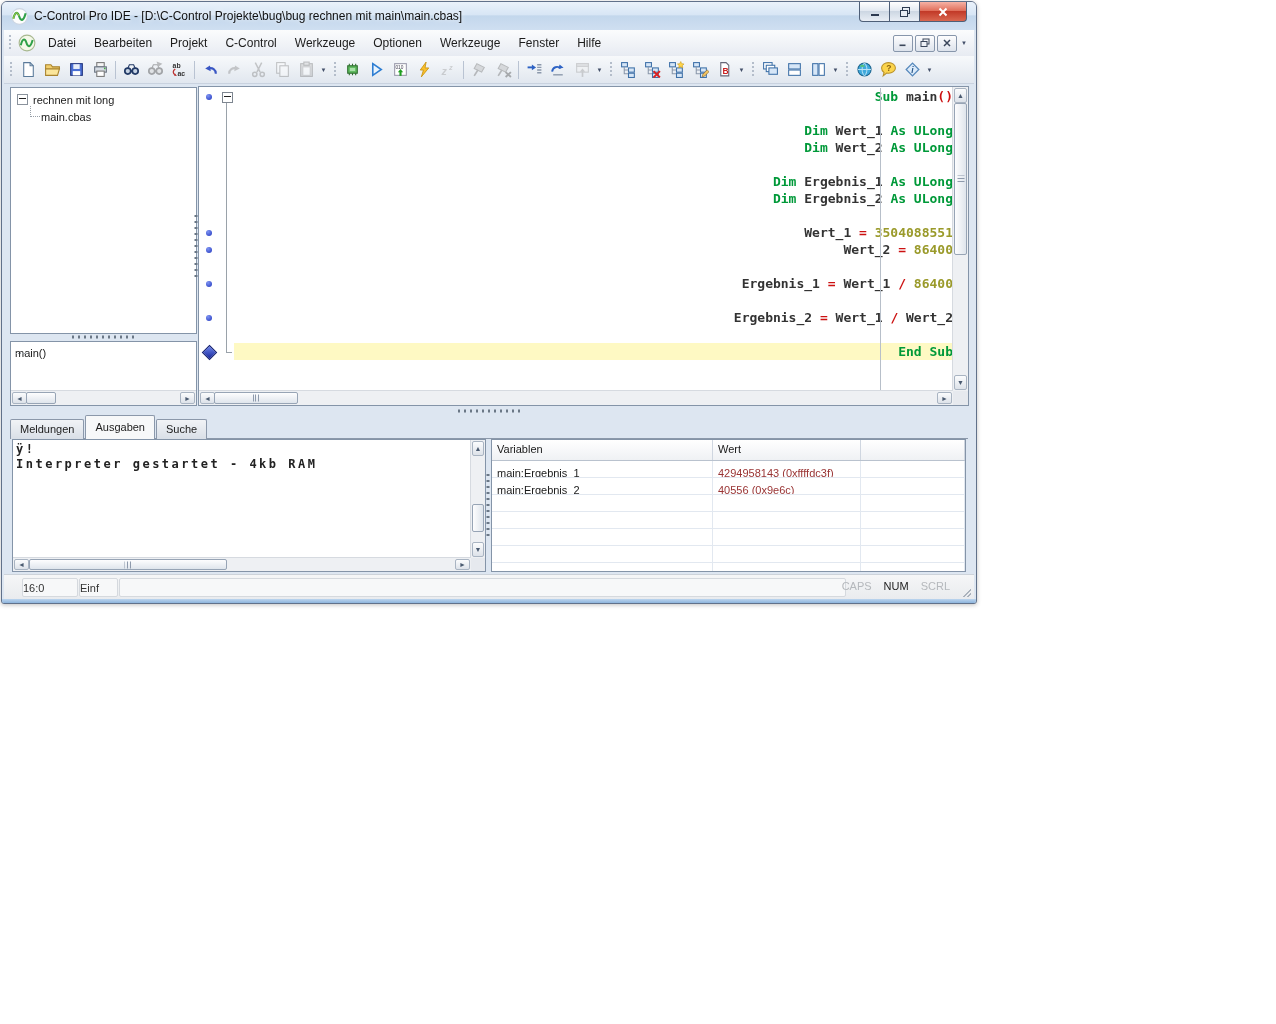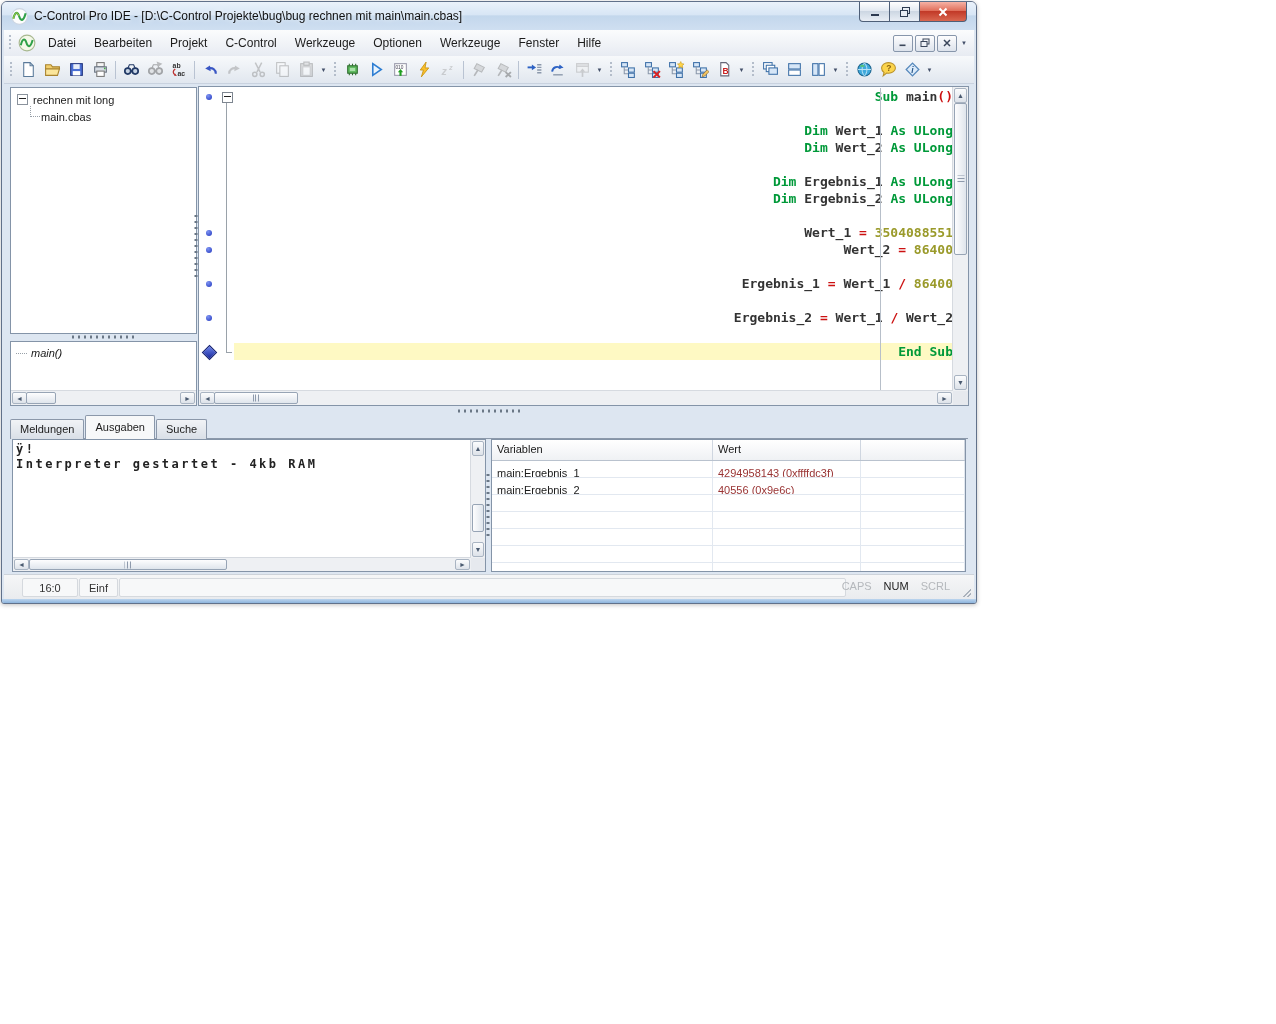--- a/index.html
+++ b/index.html
@@ -42,21 +42,21 @@
   .tb-sep{width:1px;height:18px;background:#b9c3d2;margin:0 3px;flex:none;}
   .tb-dd{width:11px;height:22px;font-size:6px;color:#44506a;display:flex;align-items:center;justify-content:center;}
   
   .panel{position:absolute;background:#fff;border:1px solid #8494a8;}
   #proj-tree{left:8px;top:85px;width:185px;height:245px;font-size:11px;color:#1a1a1a;}
   #sym-tree{left:8px;top:339px;width:185px;height:63px;font-size:11px;color:#1a1a1a;}
   .tree-row{height:16px;line-height:16px;position:relative;padding-left:6px;margin-top:4px;white-space:nowrap;}
   .tree-row.child{padding-left:30px;margin-top:1px;}
   .tree-row.child::before{content:'';position:absolute;left:19px;top:-3px;width:9px;height:10px;
       border-left:1px dotted #98a0a8;border-bottom:1px dotted #98a0a8;}
-  .tree-row.sym{padding-left:20px;margin-top:3px;font-style:italic;}
+  .tree-row.sym{padding-left:4px;margin-top:3px;}
   .tree-row.sym::before{content:'';position:absolute;left:5px;top:8px;width:11px;
       border-bottom:1px dotted #98a0a8;}
   .exp{width:9px;height:9px;border:1px solid #8a929c;display:inline-block;position:relative;
        margin-right:5px;background:#fff;vertical-align:-1px;}
   .exp::after{content:'';position:absolute;left:1px;right:1px;top:3px;height:1px;background:#222;}
   
   .hsplit-dots{position:absolute;width:62px;height:3px;left:50%;top:50%;transform:translate(-50%,-50%);
       background:repeating-linear-gradient(90deg,#6a7786 0 2px,transparent 2px 6px);}
   .vsplit-dots{position:absolute;width:3px;height:62px;left:50%;top:50%;transform:translate(-50%,-50%);
       background:repeating-linear-gradient(180deg,#6a7786 0 2px,transparent 2px 6px);}
@@ -121,21 +121,21 @@
   .vh div{padding:3px 5px;border-right:1px solid #cfd6e0;box-sizing:border-box;white-space:nowrap;}
   .vr{display:flex;height:16px;border-bottom:1px solid #e2e8f0;}
   .vr div{padding:6px 5px;border-right:1px solid #e2e8f0;box-sizing:border-box;
           white-space:nowrap;overflow:hidden;}
   .vcol0{width:221px;flex:none;} .vcol1{width:148px;flex:none;} .vcol2{flex:1;}
   .val{color:#993333;}
   
   #statusbar{position:absolute;left:2px;right:2px;top:572px;height:25px;font-size:11px;color:#333;
       background:linear-gradient(#f5f6f7,#e9ebee);border-top:1px solid #cdd3da;}
   .sb-panel{position:absolute;top:3px;height:17px;border:1px solid #d5d9de;background:#f7f8f9;
-      border-radius:2px;display:flex;align-items:center;justify-content:center;}
+      border-radius:2px;display:flex;align-items:center;justify-content:flex-start;}
   .locks{position:absolute;right:24px;top:5px;display:flex;gap:12px;}
   .lock-off{color:#b5b8bc;} .lock-on{color:#222;}
   .grip-corner{position:absolute;right:3px;bottom:3px;width:11px;height:11px;
       background:
         linear-gradient(135deg,transparent 0 60%,#aab2bc 60% 70%,transparent 70% 78%,#aab2bc 78% 88%,transparent 88%);}
   .footer{position:absolute;left:0;right:0;bottom:0;height:4px;border-radius:0 0 2px 2px;
       background:linear-gradient(#bcd5ee,#8db4dc);}
   svg{display:block;}
 </style>
 </head>

